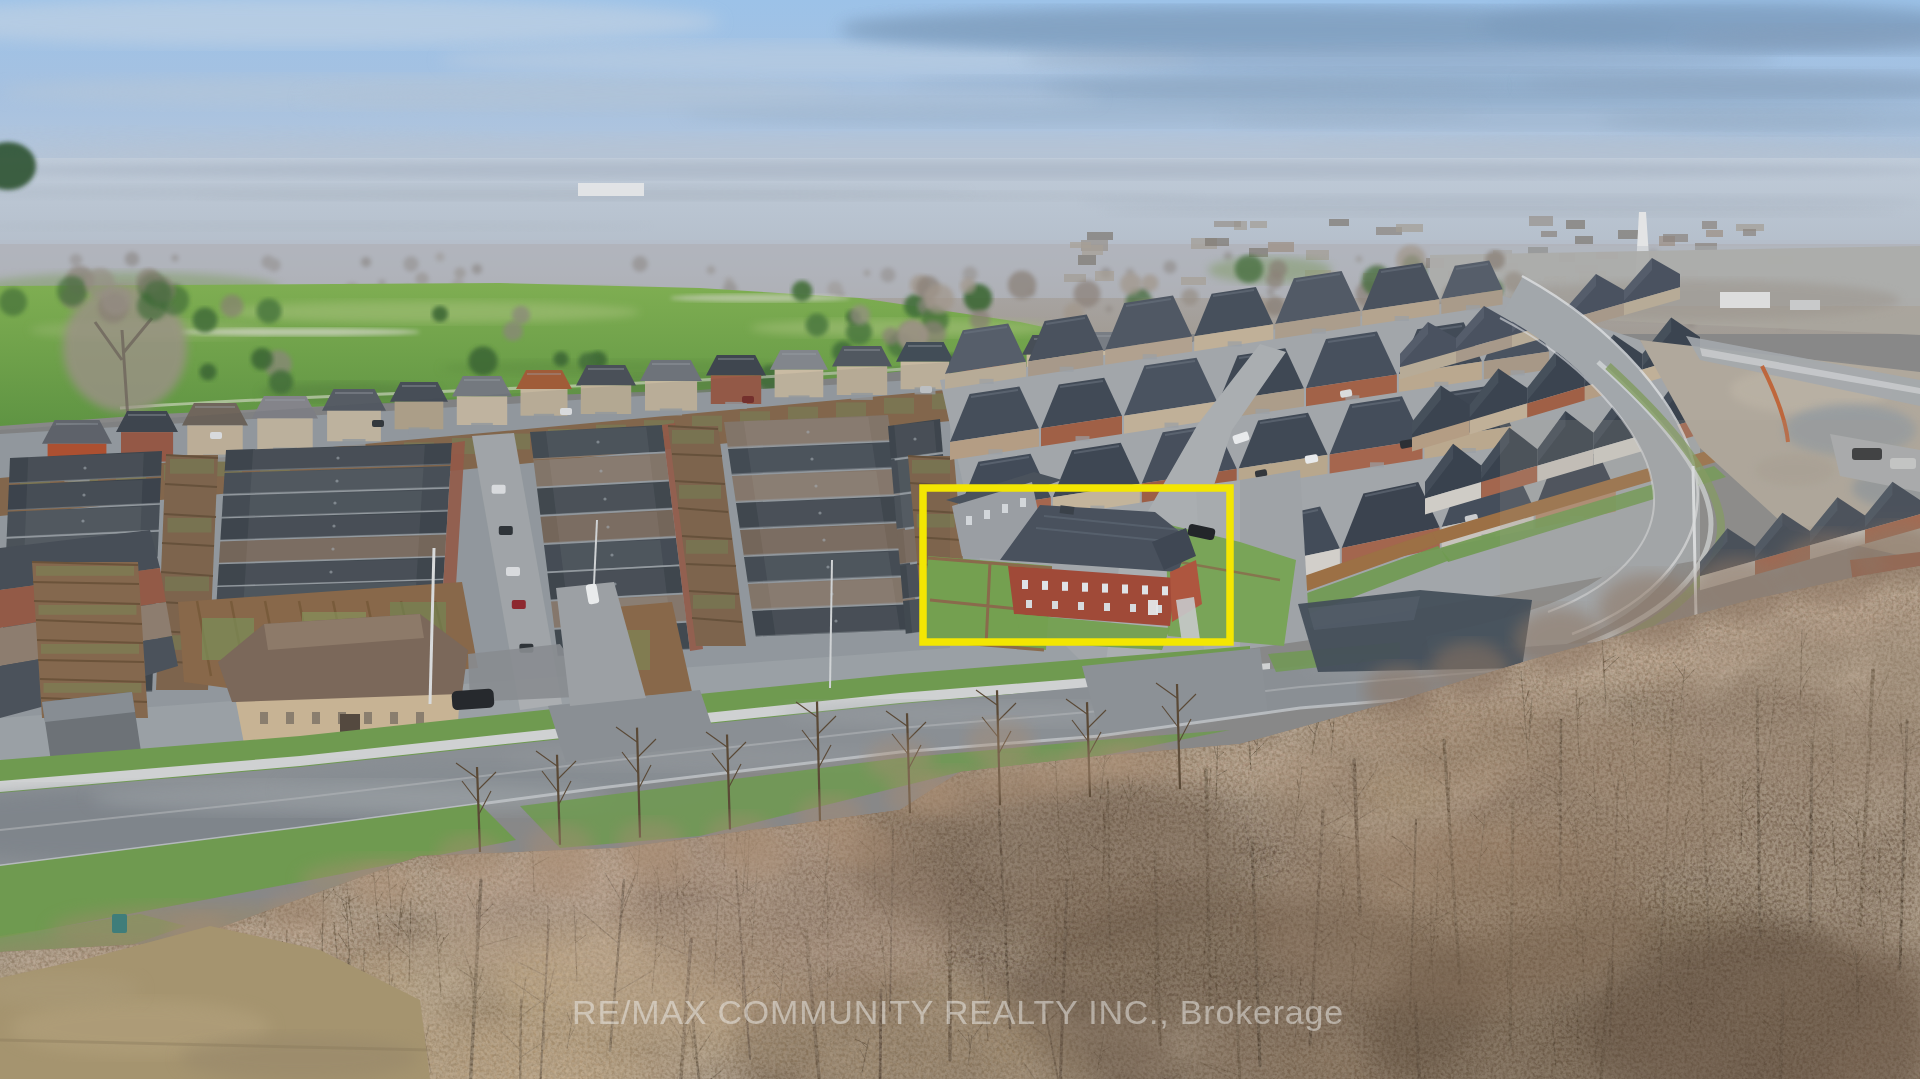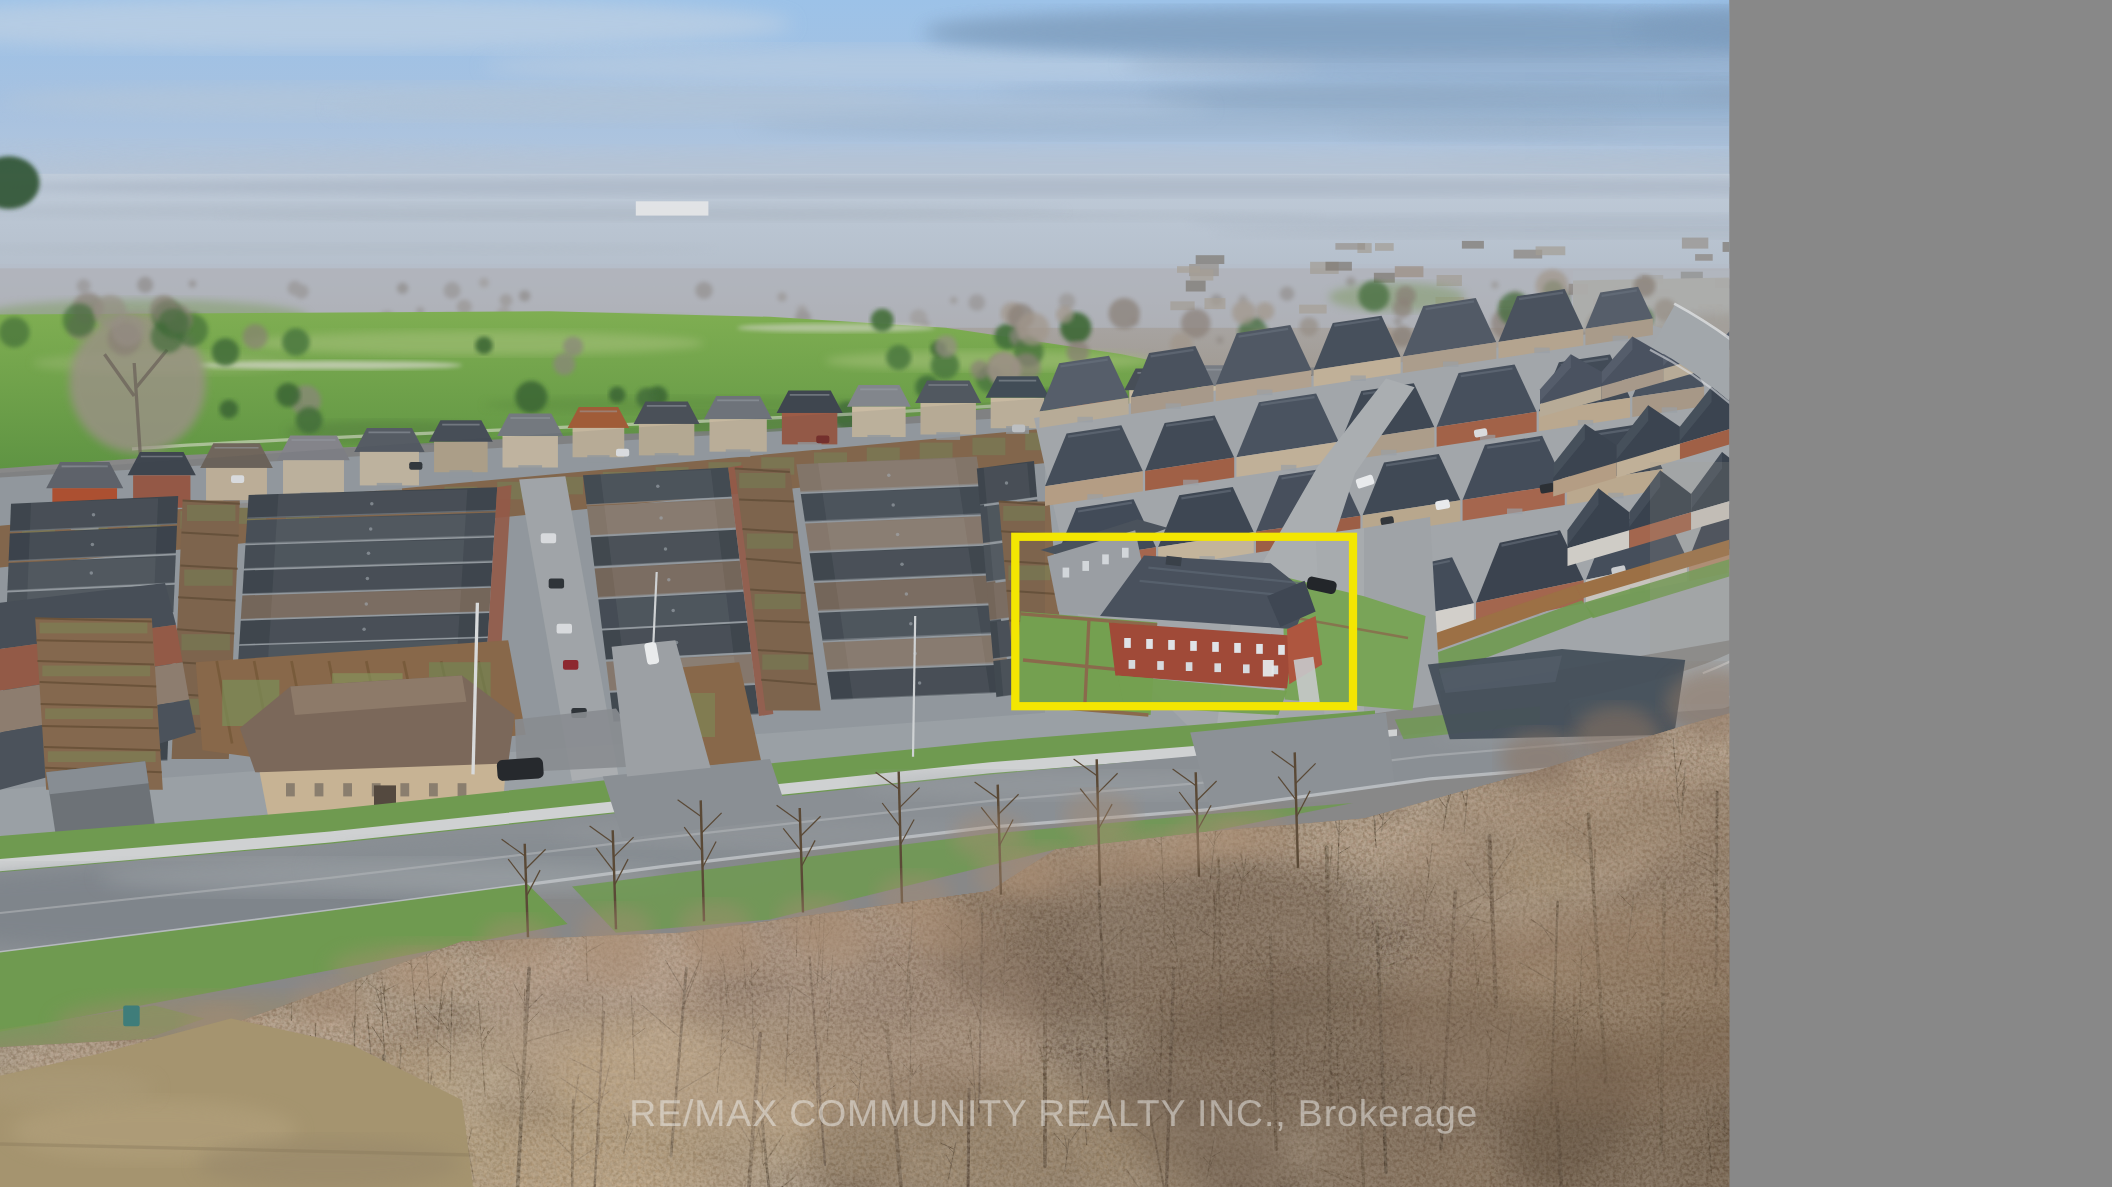--- a/index.html
+++ b/index.html
@@ -1,13 +1,13 @@
 <!DOCTYPE html>
 <html><head><meta charset="utf-8"><title>aerial</title>
-<style>html,body{margin:0;padding:0;background:#888;} #page{width:1572px;height:1079px;overflow:hidden;}</style>
+<style>html,body{margin:0;padding:0;background:#888;} #page{width:1920px;height:1079px;overflow:hidden;}</style>
 </head><body>
 
 <div id="page">
 <svg width="1920" height="1079" viewBox="0 0 1920 1079" xmlns="http://www.w3.org/2000/svg">
 <defs>
 <linearGradient id="sky" x1="0" y1="0" x2="0" y2="1">
  <stop offset="0" stop-color="#9cc2e8"></stop>
  <stop offset="0.55" stop-color="#a6c1e0"></stop>
  <stop offset="1" stop-color="#b5c7dc"></stop>
 </linearGradient>

